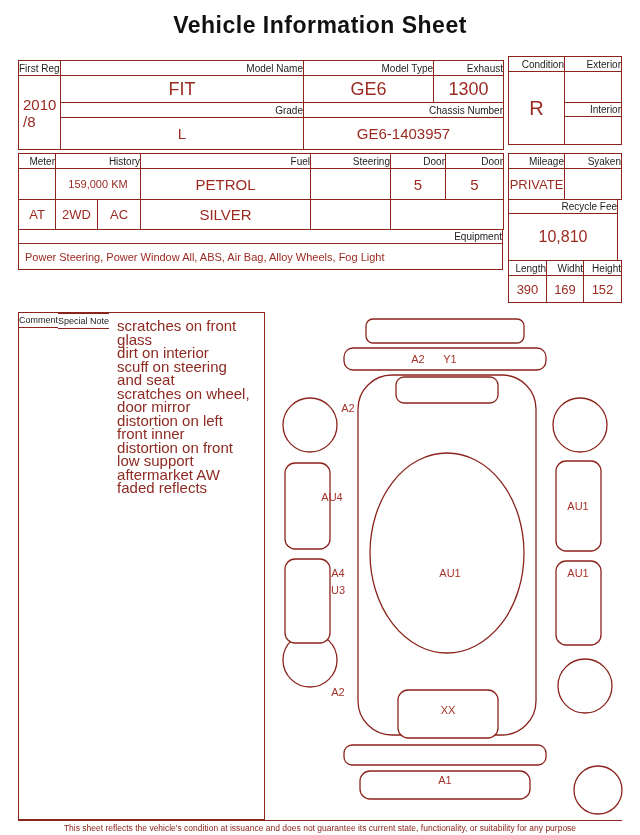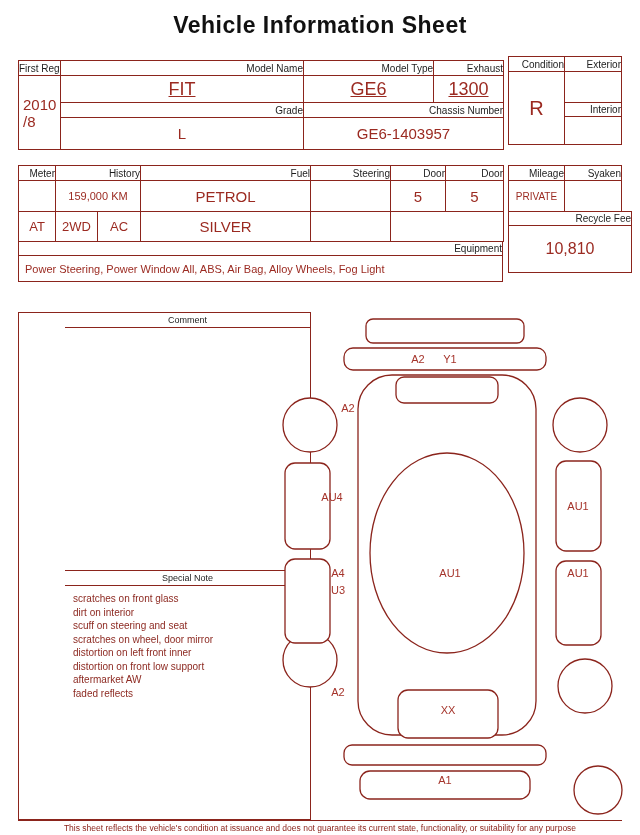--- a/index.html
+++ b/index.html
@@ -13,31 +13,31 @@
          font-family:"Liberation Sans",sans-serif;overflow:hidden;}
   .abs{position:absolute;}
   .title{position:absolute;top:12px;left:0;width:100%;text-align:center;
          font-size:23px;font-weight:600;color:#111;letter-spacing:.5px;}
   table{border-collapse:collapse;table-layout:fixed;}
   td,th{border:1px solid var(--line);padding:0;text-align:center;
         vertical-align:middle;overflow:hidden;white-space:nowrap;}
   th{font-weight:normal;font-size:10px;color:var(--dark);height:14px;text-align:right;}
   td{color:var(--val);}
   .stack table{margin-top:-1px;}
-  .stack table:first-child{margin-top:12px;}
-  .v18{font-size:18px;text-decoration:underline;} .v16{font-size:16px;} .v15{font-size:15px;}
-  .v13{font-size:13px;} .v11{font-size:11px;} .v10{font-size:10px;} .v20{font-size:20px;}
+  .stack table:first-child{margin-top:0;}
+  .v18{font-size:18px;} .v16{font-size:16px;} .v15{font-size:15px;}
+  .v13{font-size:13px;} .v11{font-size:11px;} .v10{font-size:13px;} .v20{font-size:20px;}
   .firstreg{font-size:15px;text-align:left;padding-left:4px;line-height:17px;}
   .left-pad{text-align:left;padding-left:6px;}
-  .panel{border:1px solid var(--line);display:flex;flex-direction:column;padding-left:46px;}
+  .panel{border:1px solid var(--line);display:flex;}
   .panel-h{height:14px;line-height:14px;font-size:9px;color:var(--dark);
            text-align:center;border-bottom:1px solid var(--line);flex:0 0 auto;}
   .panel-h.topline{border-top:1px solid var(--line);}
   .comment-space{height:242px;flex:0 0 auto;}
-  .notes{flex:1 1 auto;padding:6px 8px;color:var(--note);font-size:10px;
+  .notes{flex:1 1 auto;padding:6px 8px;color:var(--note);font-size:15px;
          line-height:13.5px;text-align:left;}
   .footer{position:absolute;left:18px;top:820px;width:604px;
           border-top:1px solid var(--line);color:var(--line);
           font-size:8.5px;text-align:center;padding-top:2px;}
   svg text{font-family:"Liberation Sans",sans-serif;}
 </style>
 </head>
 <body>
 
 <div class="sheet">
@@ -172,27 +172,46 @@
           <tr>
         <th>Mileage</th>
         <th>Syaken</th>
       </tr>
       <tr>
         <td class="v10" style="height:30px">PRIVATE</td>
         <td></td>
       </tr>
     </tbody>
       </table>
-    <table style="width:124px">
+    <table style="width:110px">
       <tbody>
           <tr>
         <th style="height:13px">Recycle Fee</th>
       </tr>
       <tr>
         <td class="v16" style="height:46px">10,810</td>
+      </tr>
+    </tbody>
+      </table>
+    <table style="width:113px">
+      <colgroup>
+          <col style="width:38px">
+          <col style="width:37px">
+          <col style="width:38px">
+        </colgroup>
+      <tbody>
+          <tr>
+        <th style="height:13px">Length</th>
+        <th>Widht</th>
+        <th>Height</th>
+      </tr>
+      <tr>
+        <td class="v13" style="height:26px">390</td>
+        <td class="v13">169</td>
+        <td class="v13">152</td>
       </tr>
     </tbody>
       </table>
   </div>
 
   <div class="abs panel" style="left:18px;top:312px;width:245px;height:506px">
     <div class="panel-h">Comment</div>
     <div class="comment-space"></div>
     <div class="panel-h topline">Special Note</div>
     <div class="notes">

